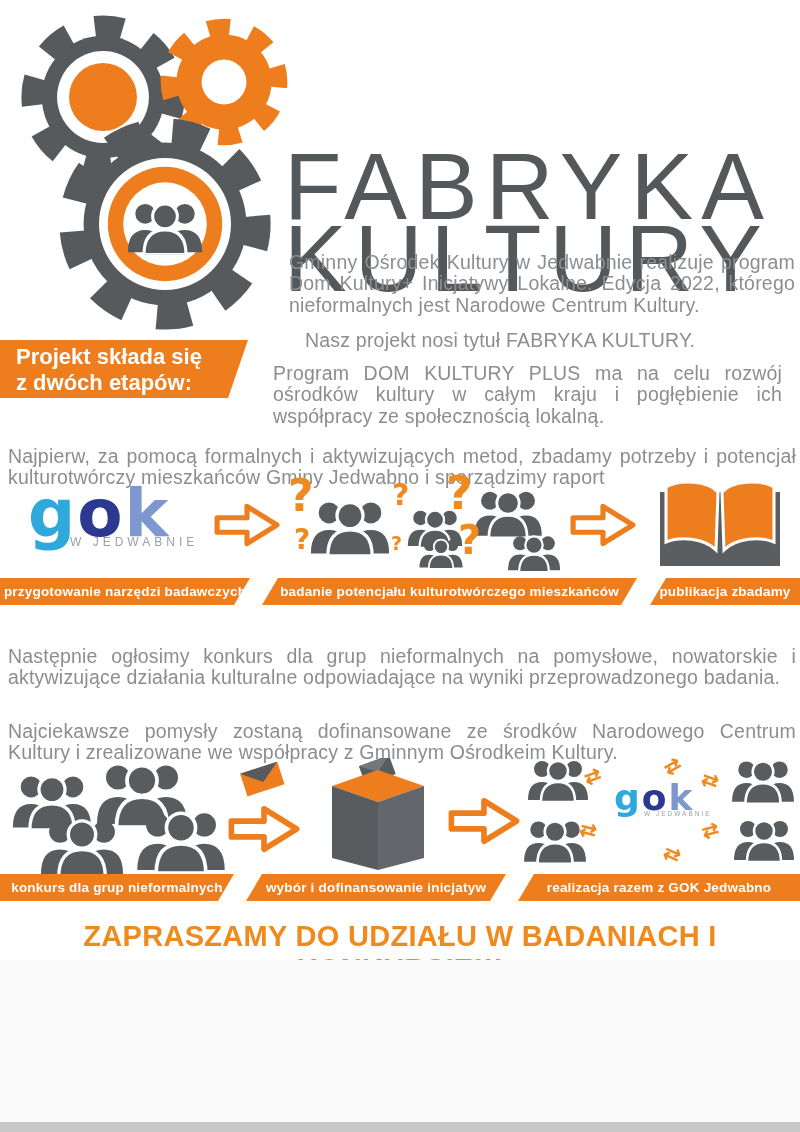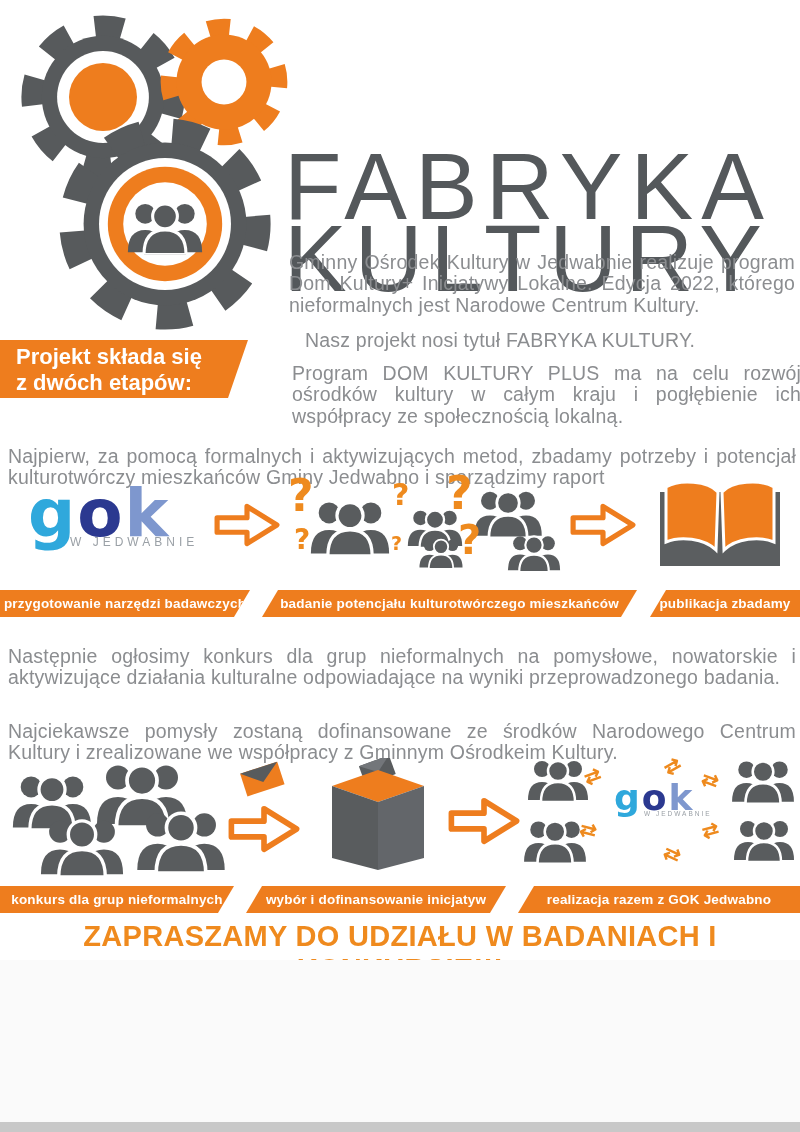--- a/index.html
+++ b/index.html
@@ -14,21 +14,21 @@
   .para{position:absolute;color:#8b8d90;font-size:19.5px;line-height:21.5px;
         text-align:justify;letter-spacing:.2px;}
   
   .banner{position:absolute;left:0;top:340px;width:248px;height:58px;background:#ee7d1e;
           clip-path:polygon(0 0,100% 0,calc(100% - 20px) 100%,0 100%);
           color:#fff;font-weight:bold;font-size:22px;line-height:26px;
           padding:4px 0 0 16px;box-sizing:border-box;}
   
   .strip{position:absolute;height:27px;background:#ee7d1e;color:#fff;font-weight:bold;
          font-size:13.5px;display:flex;align-items:center;justify-content:center;
-         letter-spacing:.2px;margin-top:12px;}
+         letter-spacing:.2px;}
   
   .grp{position:absolute;color:#595c5e;}
   .qmark{position:absolute;color:#ee8a1e;font-weight:bold;font-family:"DejaVu Sans",sans-serif;line-height:1;}
   .xarrow{position:absolute;color:#ee8a1e;font-weight:bold;font-size:20px;line-height:1;}
   
   .gok{position:absolute;font-family:"DejaVu Sans",sans-serif;font-weight:bold;line-height:.9;}
   .gok .lg{letter-spacing:2px;text-align:center;}
   .gok .g{color:#2fa8dc;} .gok .o{color:#2b3990;} .gok .k{color:#7e97ce;}
   .gok-sub{font-family:"Liberation Sans",sans-serif;font-weight:normal;color:#9aa0a6;}
   .gok1{left:28px;top:484px;font-size:66px;}
@@ -88,21 +88,21 @@
     <span>KULTURY</span>
   </h1>
 
   <p class="para" style="left:289px;top:232px;width:506px">Gminny Ośrodek Kultury w Jedwabnie realizuje program Dom Kultury+ Inicjatywy Lokalne. Edycja 2022,  którego nieformalnych jest Narodowe Centrum Kultury.</p>
   <p class="para" style="left:305px;top:310px;width:506px">Nasz projekt nosi tytuł FABRYKA KULTURY.</p>
 
   <div class="banner">
     <div>Projekt składa się</div>
     <div>z dwóch etapów:</div>
   </div>
-  <p class="para" style="left:292px;top:343px;width:509px">Program DOM KULTURY PLUS ma na celu rozwój ośrodków kultury w całym kraju i pogłębienie ich współpracy ze społecznością lokalną.</p>
+  <p class="para" style="left:273px;top:343px;width:509px">Program DOM KULTURY PLUS ma na celu rozwój ośrodków kultury w całym kraju i pogłębienie ich współpracy ze społecznością lokalną.</p>
 
   <p class="para" style="left:8px;top:426px;width:788px">Najpierw, za pomocą formalnych i aktywizujących metod, zbadamy  potrzeby i potencjał kulturotwórczy mieszkańców Gminy Jedwabno i sporządzimy raport</p>
 
   <div class="gok gok1">
     <span class="lg"><span class="g">g</span><span class="o">o</span><span class="k">k</span></span>
     <div class="gok-sub">W JEDWABNIE</div>
   </div>
   <svg class="abs" style="left:214px;top:500px;color:#ee7d1e" width="66" height="50">
       <use href="#arr"></use>
     </svg>

